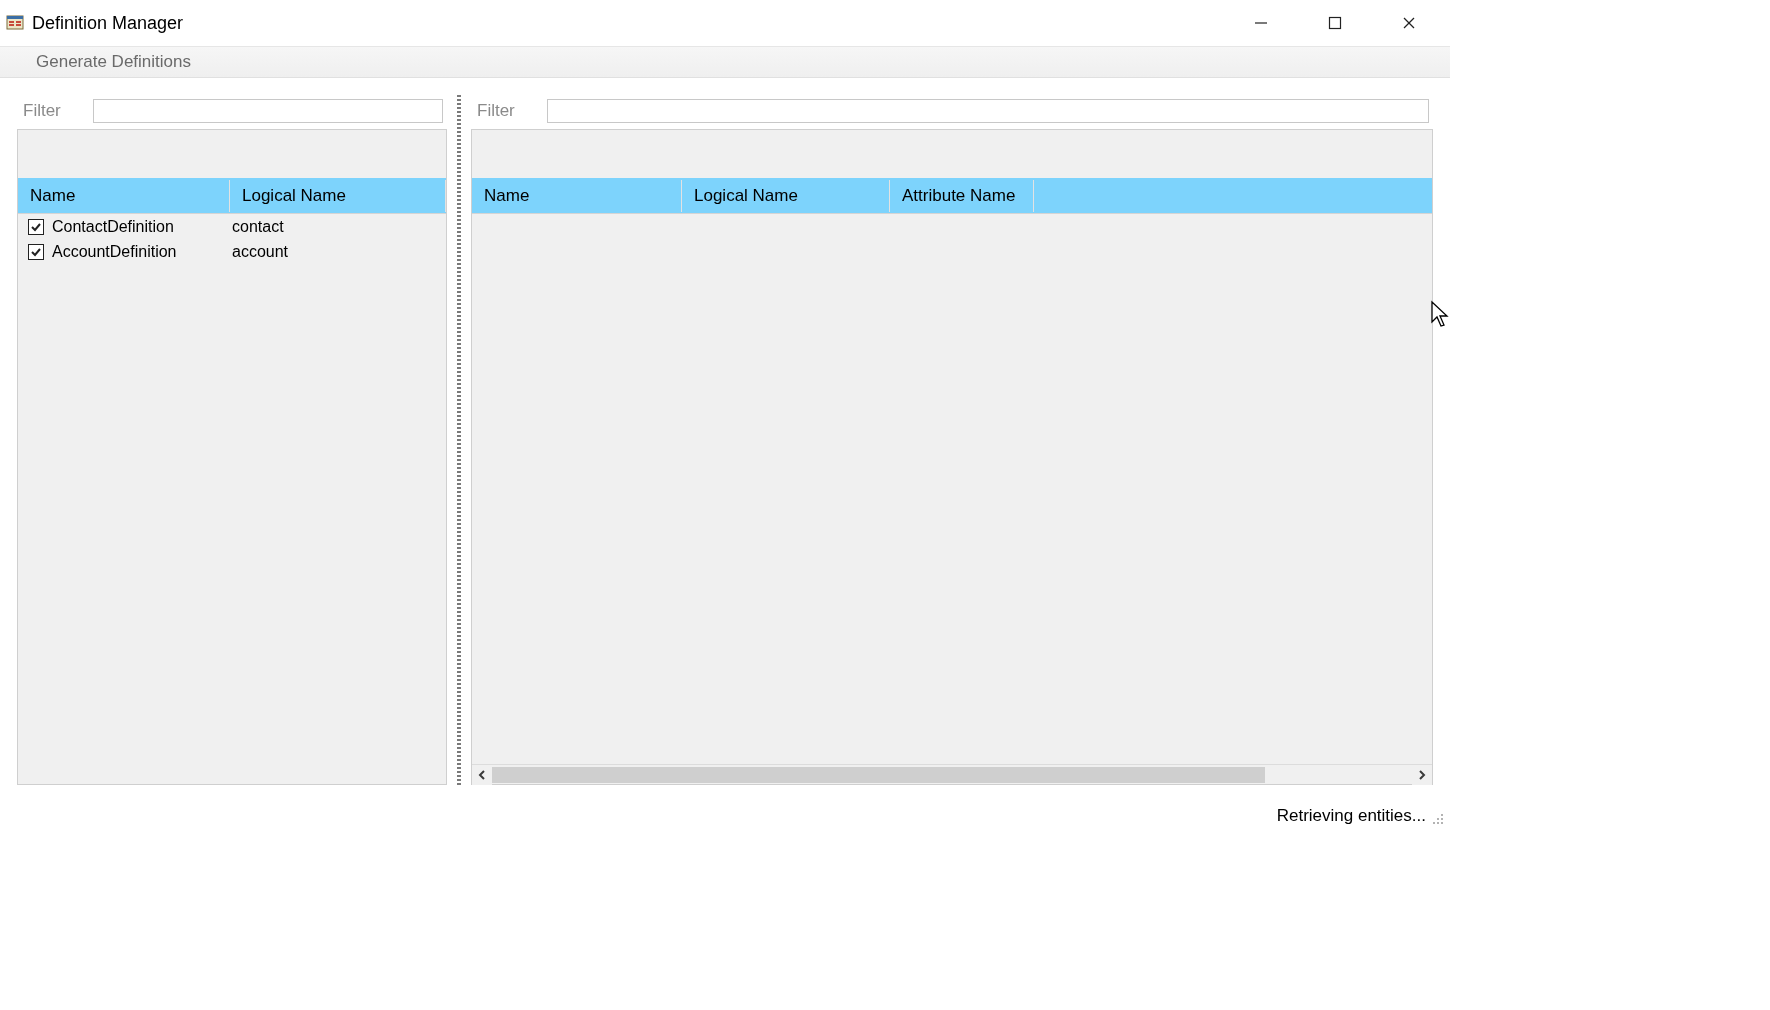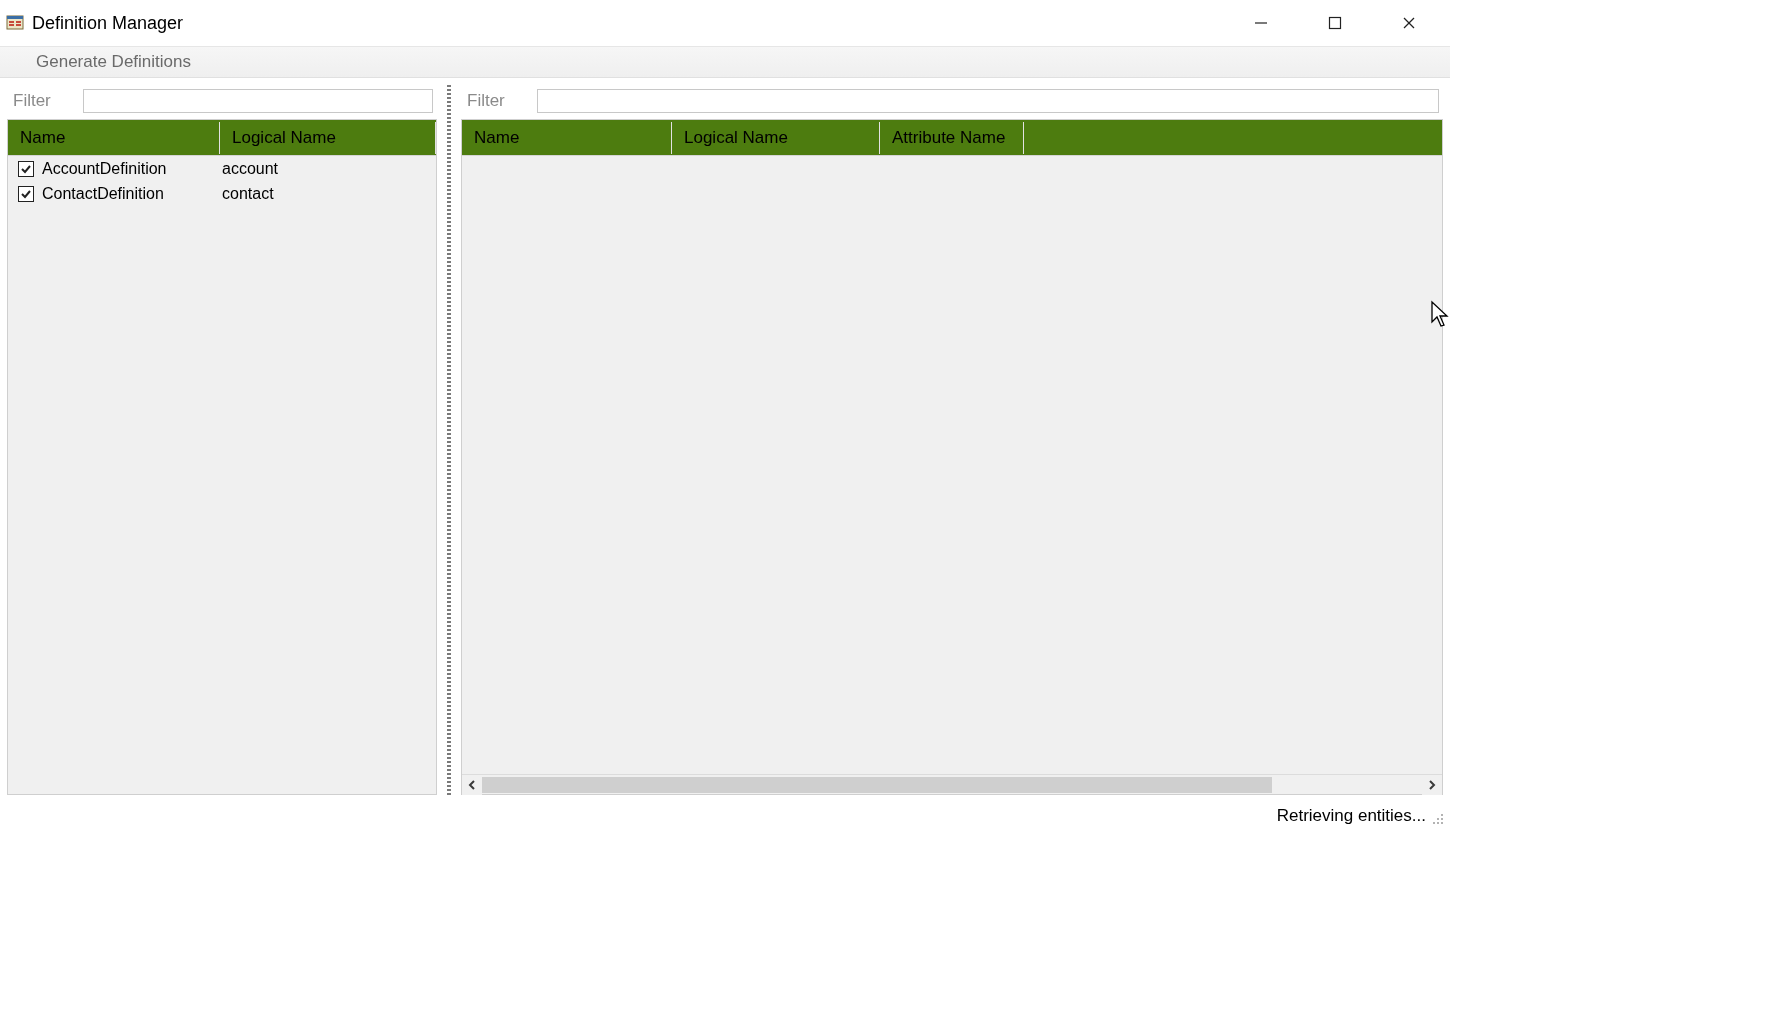--- a/index.html
+++ b/index.html
@@ -76,21 +76,21 @@
       padding: 0 16px;
     }
     .toolbar-item {
       font-size: 17px;
       color: #6a6a6a;
       margin-left: 20px;
     }
     .content {
       flex: 1;
       display: flex;
-      padding: 7px;
+      padding: 17px;
       gap: 8px;
       min-height: 0;
     }
     .left-panel {
       width: 430px;
       display: flex;
       flex-direction: column;
       min-height: 0;
     }
     .filter-row {
@@ -117,24 +117,25 @@
     .list {
       flex: 1;
       border: 1px solid #cfcfcf;
       background: #f0f0f0;
       display: flex;
       flex-direction: column;
       min-height: 0;
     }
     .list-header {
       display: flex;
-      background: #4d7c0f;
+      background: #7dd3fc;
       border-bottom: 1px solid #d5d5d5;
       height: 36px;
       align-items: center;
+      margin-top: 48px;
     }
     .list-header .col {
       font-size: 17px;
       color: #000;
       padding: 6px 12px;
       border-right: 1px solid #e2e2e2;
     }
     .left-col-name { width: 212px; }
     .left-col-logical { flex: 1; border-right: none; }
     .list-body {
@@ -324,31 +325,31 @@
           <div class="col left-col-name">Name</div>
           <div class="col left-col-logical">Logical Name</div>
         </div>
         <div class="list-body" id="entities-body">
             <div class="list-row">
               <span class="chk">
                 <svg viewBox="0 0 12 12">
                   <polyline points="2,6 5,9 10,3"></polyline>
                 </svg>
               </span>
-              <span class="row-name">AccountDefinition</span>
-              <span class="row-logical">account</span>
+              <span class="row-name">ContactDefinition</span>
+              <span class="row-logical">contact</span>
             </div>
             <div class="list-row">
               <span class="chk">
                 <svg viewBox="0 0 12 12">
                   <polyline points="2,6 5,9 10,3"></polyline>
                 </svg>
               </span>
-              <span class="row-name">ContactDefinition</span>
-              <span class="row-logical">contact</span>
+              <span class="row-name">AccountDefinition</span>
+              <span class="row-logical">account</span>
             </div>
           </div>
       </div>
     </div>
 
     <div class="splitter">
       <div class="splitter-inner"></div>
     </div>
 
     <div class="right-panel">

